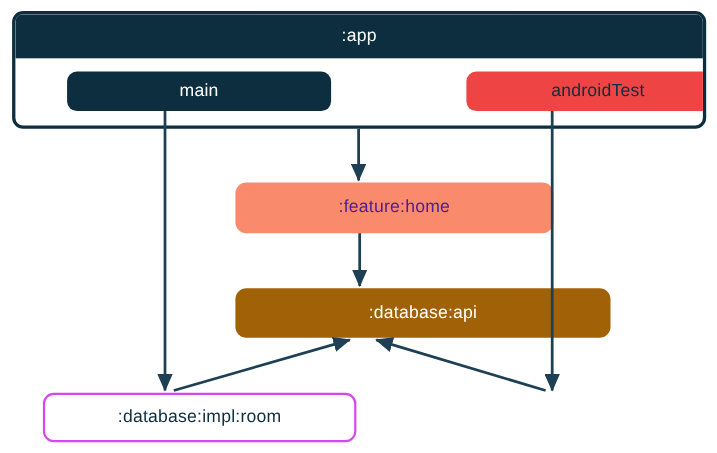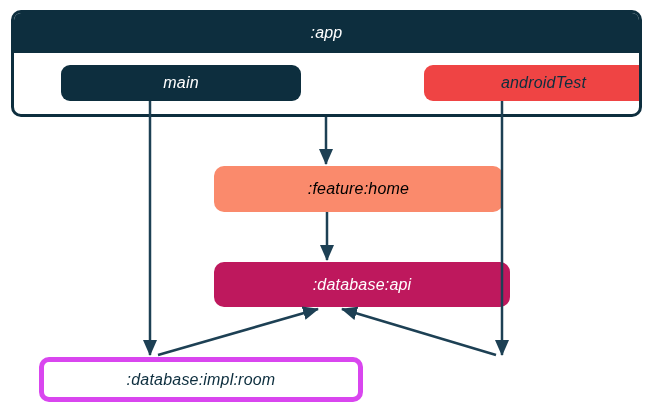--- a/index.html
+++ b/index.html
@@ -7,21 +7,20 @@
     padding: 0;
     background: #ffffff;
     font-family: "Liberation Sans", sans-serif;
   }
   .stage {
     position: relative;
     width: 652px;
     height: 412px;
     background: #ffffff;
     overflow: hidden;
-    font-style: italic;
   }
   .edges-layer {
     position: absolute;
     left: 0;
     top: 0;
     width: 652px;
     height: 412px;
     z-index: 2;
     pointer-events: none;
   }
@@ -76,38 +75,38 @@
     background: #ef4444;
     color: #0d2e3e;
     border-radius: 9px;
   }
   .node-feature-home {
     left: 183px;
     top: 166px;
     width: 289px;
     height: 46px;
     background: #fa8a6c;
-    color: #000000;
+    color: #4c1d95;
     border-radius: 10px;
   }
   .node-database-api {
     left: 183px;
     top: 262px;
-    width: 296px;
+    width: 341px;
     height: 45px;
-    background: #be185d;
+    background: #a16207;
     color: #ffffff;
     border-radius: 10px;
   }
   .node-impl {
-    width: 324px;
+    width: 285px;
     height: 45px;
     background: #ffffff;
     color: #0d2e3e;
-    border: 5px solid #d946ef;
+    border: 2px solid #d946ef;
     border-radius: 10px;
   }
   .node-impl-room { left: 8px; top: 357px; }
   .node-impl-mock { left: 360px; top: 357px; }
 </style>
 </head>
 <body>
 
 <div class="stage">
 

